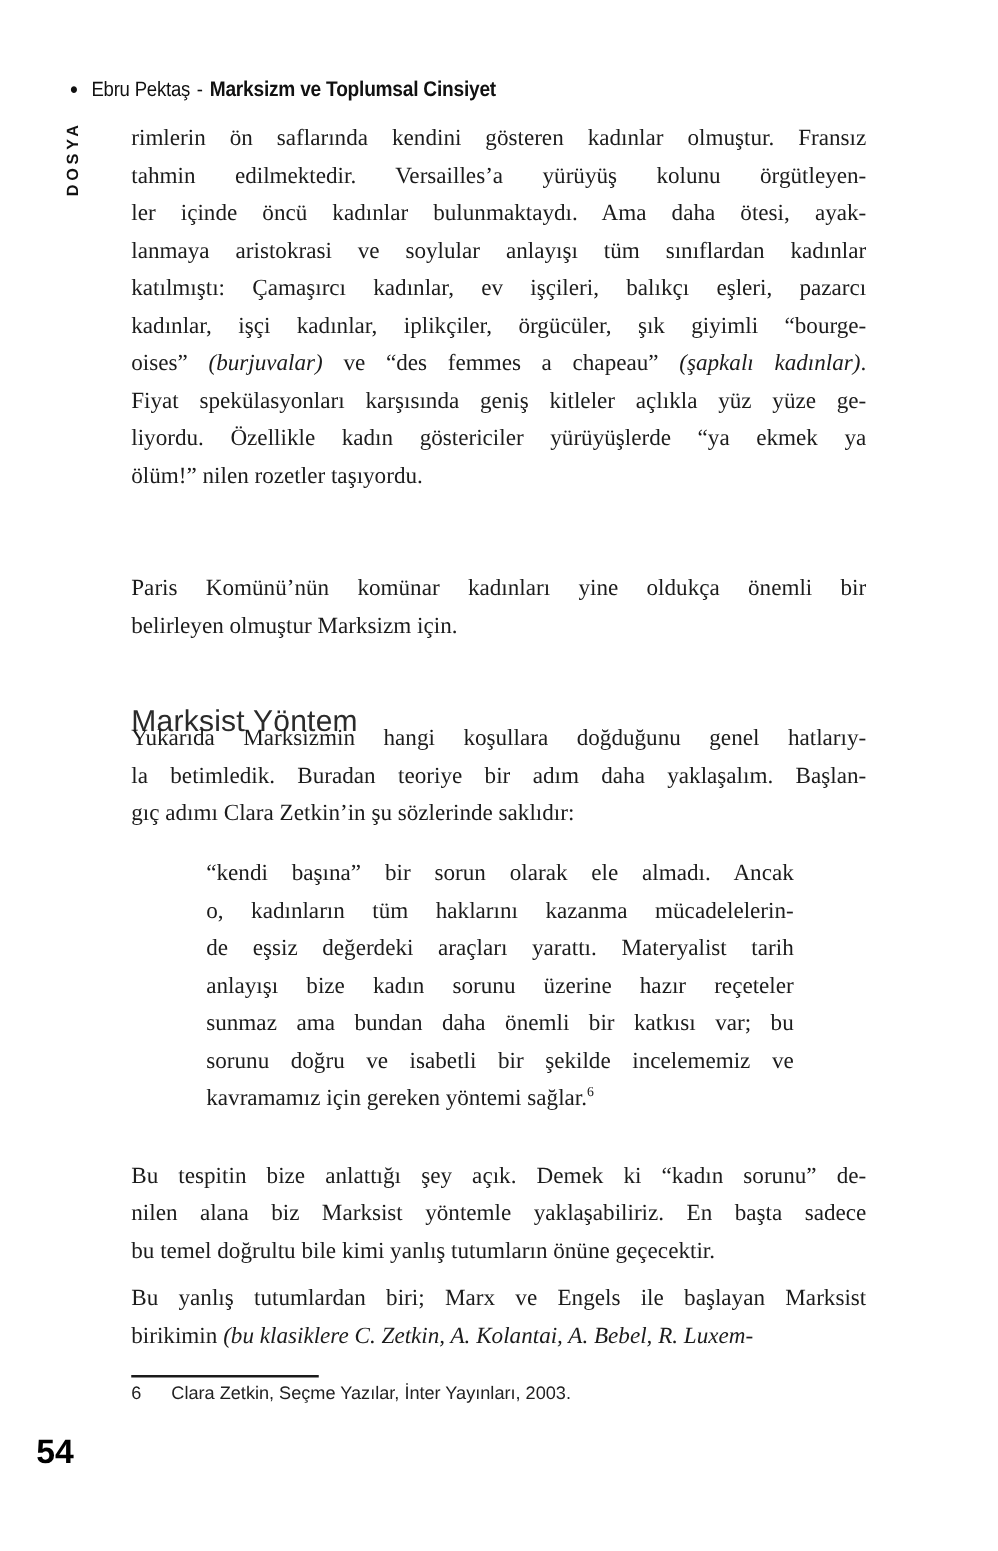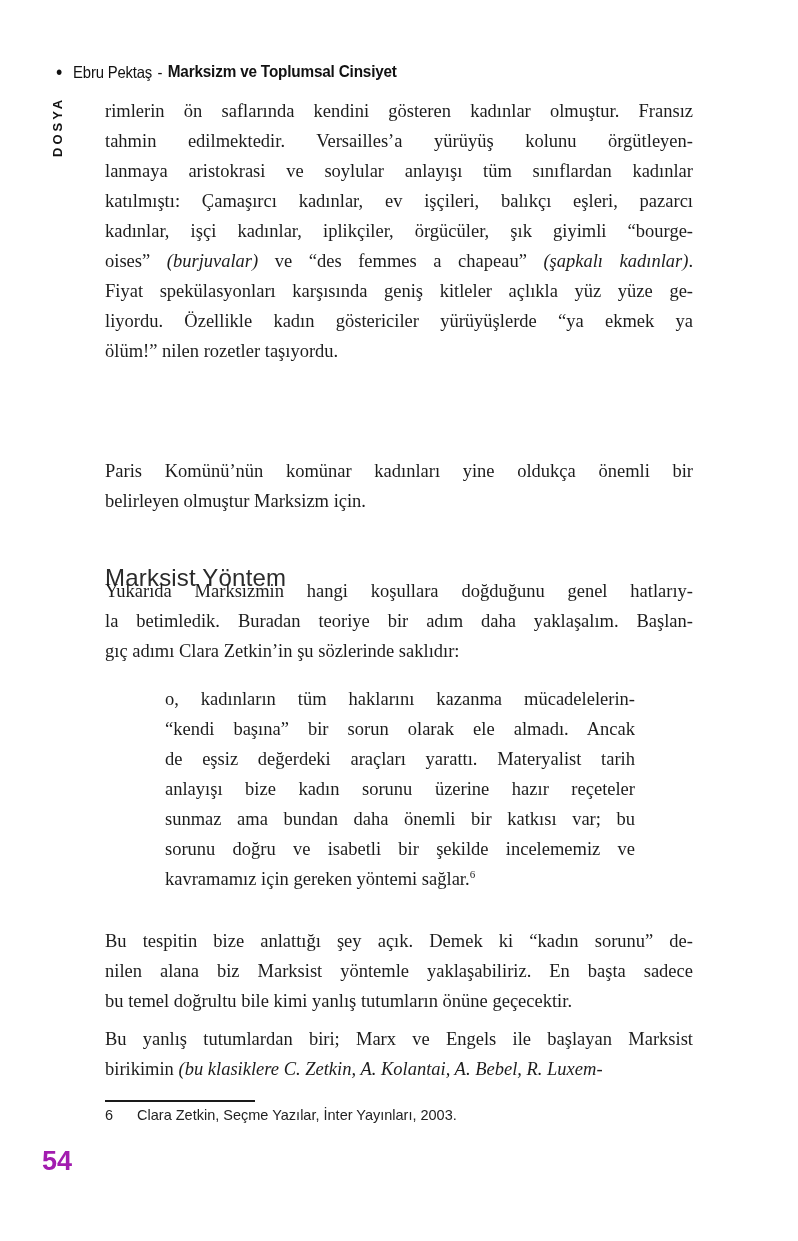--- a/index.html
+++ b/index.html
@@ -45,42 +45,43 @@
   .p4{top:926px;}
   .p5{top:1024px;}
   
   .rule{position:absolute;left:105px;top:1100px;width:150px;height:2px;background:#1a1a1a;}
   .footnote{
     position:absolute;left:105px;top:1107px;display:flex;
     font-family:"Liberation Sans",sans-serif;font-size:14.5px;color:#222;
   }
   .footnote .fn-num{margin-right:24px;}
   .pagenum{
-    position:absolute;left:42px;top:1146px;
-    font-family:"Liberation Sans",sans-serif;font-weight:700;font-size:27px;color:#a21caf;
+    position:absolute;left:29px;top:1146px;
+    font-family:"Liberation Sans",sans-serif;font-weight:700;font-size:27px;color:#000000;
   }
 </style>
 </head>
 <body>
 
 <div class="page">
 
   <div class="header">
     <span class="bullet">•</span>
     <span class="author">Ebru Pektaş</span>
     <span class="sep">-</span>
     <span class="booktitle">Marksizm ve Toplumsal Cinsiyet</span>
   </div>
 
   <div class="dosya">DOSYA</div>
 
   <div class="column">
     <div class="block p1">
         <div class="line"><span>rimlerin ön saflarında kendini gösteren kadınlar olmuştur. Fransız</span></div>
         <div class="line"><span>tahmin edilmektedir. Versailles’a yürüyüş kolunu örgütleyen-</span></div>
+        <div class="line"><span>ler içinde öncü kadınlar bulunmaktaydı. Ama daha ötesi, ayak-</span></div>
         <div class="line"><span>lanmaya aristokrasi ve soylular anlayışı tüm sınıflardan kadınlar</span></div>
         <div class="line"><span>katılmıştı: Çamaşırcı kadınlar, ev işçileri, balıkçı eşleri, pazarcı</span></div>
         <div class="line"><span>kadınlar, işçi kadınlar, iplikçiler, örgücüler, şık giyimli “bourge-</span></div>
         <div class="line"><span>oises” </span><span class="i">(burjuvalar)</span><span> ve “des femmes a chapeau” </span><span class="i">(şapkalı kadınlar)</span><span>.</span></div>
         <div class="line"><span>Fiyat spekülasyonları karşısında geniş kitleler açlıkla yüz yüze ge-</span></div>
         <div class="line"><span>liyordu. Özellikle kadın göstericiler yürüyüşlerde “ya ekmek ya</span></div>
         <div class="line last"><span>ölüm!” nilen rozetler taşıyordu.</span></div>
       </div>
 
     <div class="block p2">
@@ -90,22 +91,22 @@
 
     <h2 class="heading">Marksist Yöntem</h2>
 
     <div class="block p3">
         <div class="line"><span>Yukarıda Marksizmin hangi koşullara doğduğunu genel hatlarıy-</span></div>
         <div class="line"><span>la betimledik. Buradan teoriye bir adım daha yaklaşalım. Başlan-</span></div>
         <div class="line last"><span>gıç adımı Clara Zetkin’in şu sözlerinde saklıdır:</span></div>
       </div>
 
     <div class="block quote">
+        <div class="line"><span>“kendi başına” bir sorun olarak ele almadı. Ancak</span></div>
         <div class="line"><span>o, kadınların tüm haklarını kazanma mücadelelerin-</span></div>
-        <div class="line"><span>“kendi başına” bir sorun olarak ele almadı. Ancak</span></div>
         <div class="line"><span>de eşsiz değerdeki araçları yarattı. Materyalist tarih</span></div>
         <div class="line"><span>anlayışı bize kadın sorunu üzerine hazır reçeteler</span></div>
         <div class="line"><span>sunmaz ama bundan daha önemli bir katkısı var; bu</span></div>
         <div class="line"><span>sorunu doğru ve isabetli bir şekilde incelememiz ve</span></div>
         <div class="line last"><span>kavramamız için gereken yöntemi sağlar.</span><span class="sup">6</span></div>
       </div>
 
     <div class="block p4">
         <div class="line"><span>Bu tespitin bize anlattığı şey açık. Demek ki “kadın sorunu” de-</span></div>
         <div class="line"><span>nilen alana biz Marksist yöntemle yaklaşabiliriz. En başta sadece</span></div>

